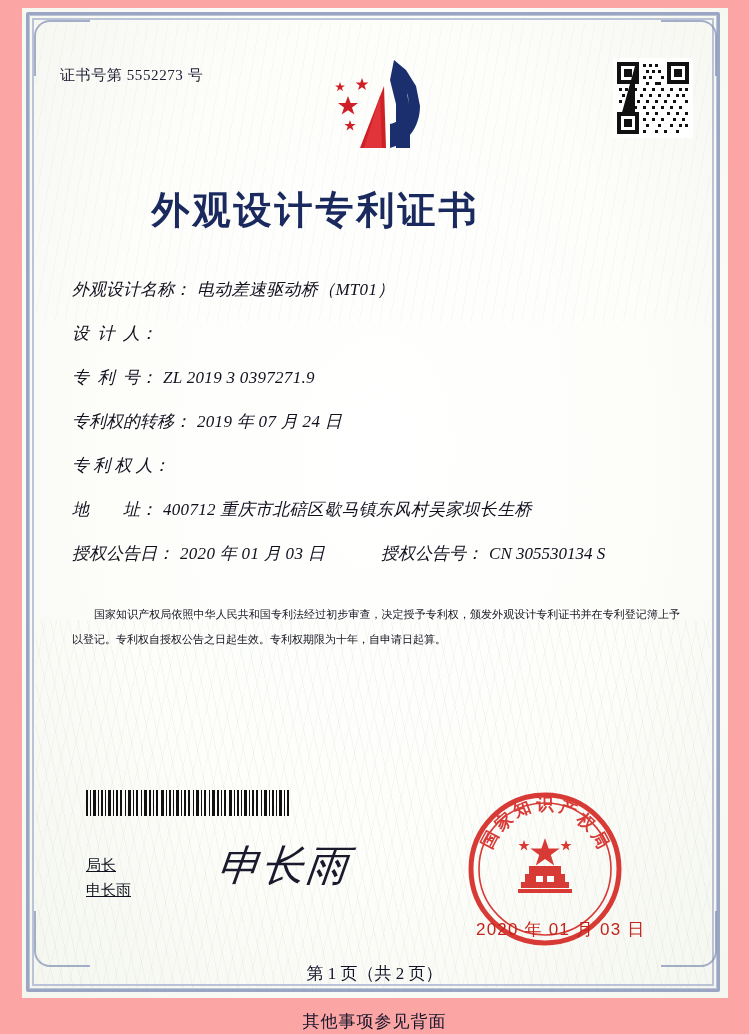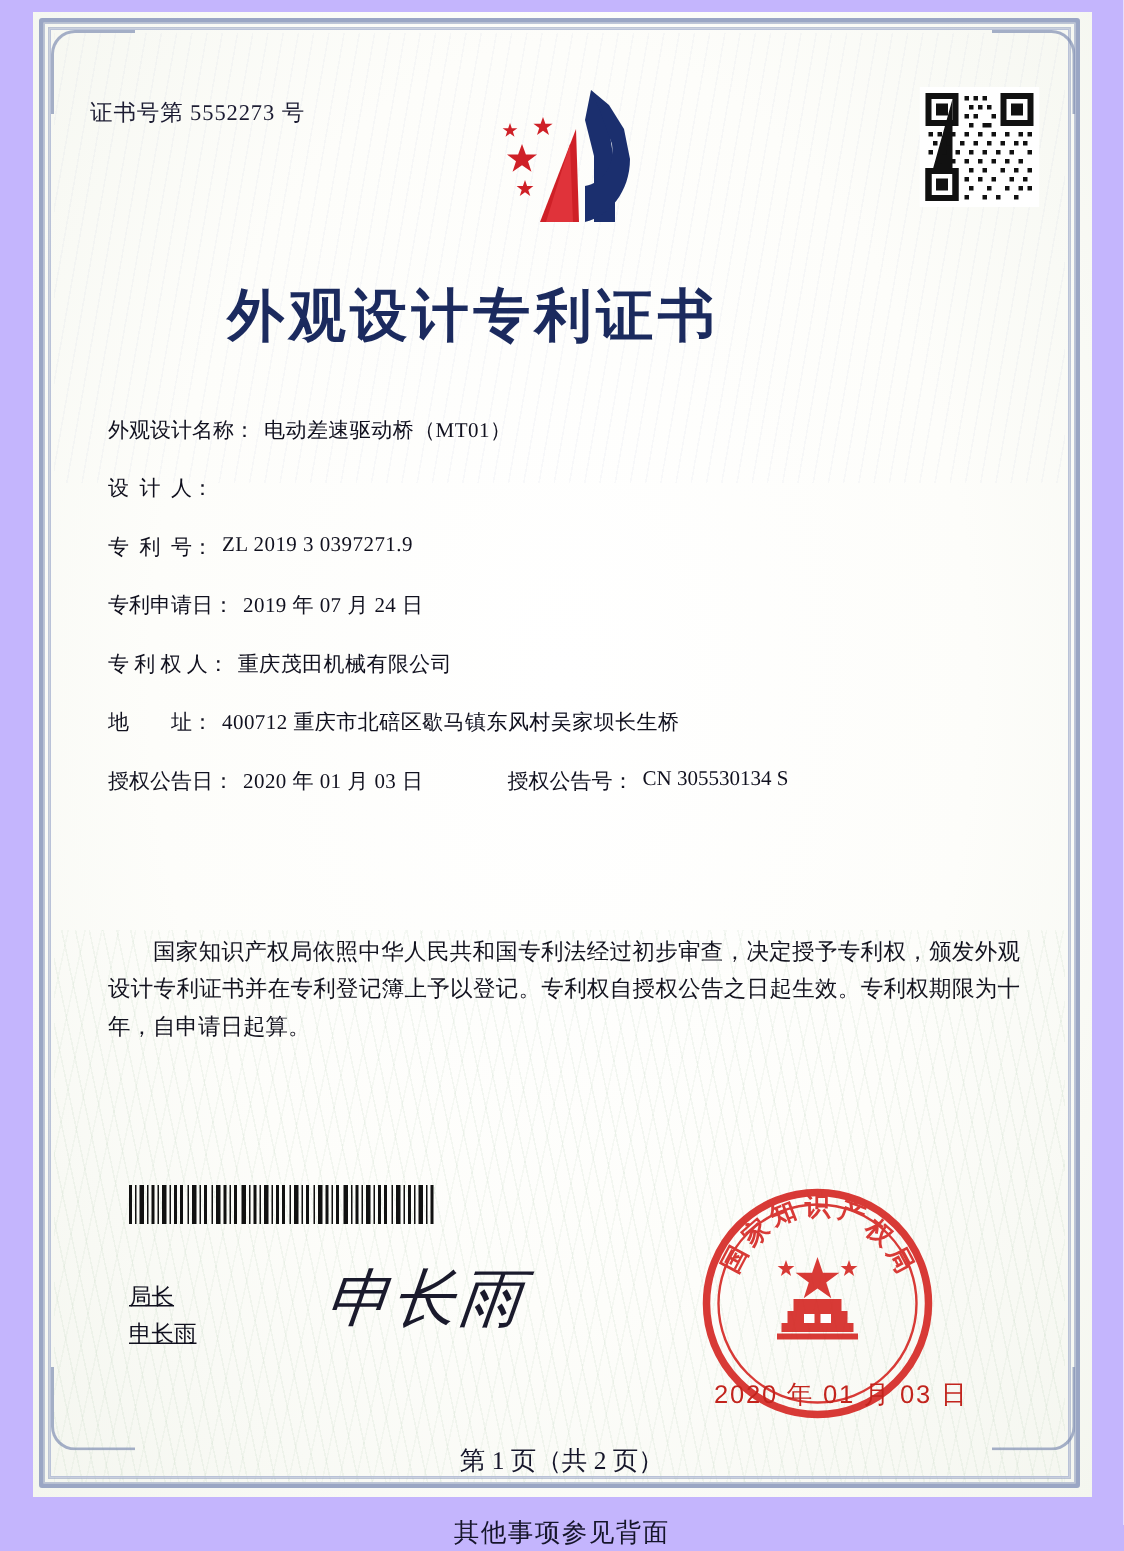--- a/index.html
+++ b/index.html
@@ -15,21 +15,21 @@
     position: relative;
     overflow: hidden;
   }
 
   
   .page {
     position: absolute;
     left: 0; top: 0;
     width: 749px;
     height: 1034px;
-    background: #c4b5fd;
+    background: #fca5a5;
   }
   .cert-bg {
     position: absolute;
     left: 22px; top: 8px;
     width: 706px;
     height: 990px;
     background:
       radial-gradient(ellipse at 50% 45%, #ffffff 0%, #fdfdfa 55%, #f4f6ef 100%);
   }
   
@@ -124,24 +124,25 @@
   }
 
   
   .fields {
     position: absolute;
     left: 72px; top: 278px;
     width: 610px;
   }
   .row {
     display: flex;
-    align-items: flex-start;
+    align-items: center;
     margin-bottom: 21px;
-    font-size: 14px;
+    font-size: 17px;
     color: #10101e;
+    font-style: italic;
   }
   .row .lbl {
     flex: 0 0 auto;
     letter-spacing: 0px;
     white-space: pre;
   }
   .row .val {
     flex: 1 1 auto;
     padding-left: 6px;
     letter-spacing: .3px;
@@ -152,23 +153,23 @@
     white-space: pre;
   }
   .row.split .val2 {
     flex: 0 0 auto;
     padding-left: 6px;
   }
 
   
   .paras {
     position: absolute;
-    left: 72px; top: 623px;
+    left: 72px; top: 602px;
     width: 608px;
-    font-size: 15px;
+    font-size: 11px;
     line-height: 25px;
     color: #13131f;
     text-align: justify;
   }
   .paras p {
     margin: 0 0 2px 0;
     text-indent: 2em;
   }
 
   
@@ -351,26 +352,25 @@
       <span class="val">电动差速驱动桥（MT01）</span>
     </div>
     <div class="row">
       <span class="lbl">设  计  人：</span>
     </div>
     <div class="row">
       <span class="lbl">专  利  号：</span>
       <span class="val">ZL 2019 3 0397271.9</span>
     </div>
     <div class="row">
-      <span class="lbl">专利申请日：</span>
+      <span class="lbl">专利权的转移：</span>
       <span class="val">2019 年 07 月 24 日</span>
     </div>
     <div class="row">
       <span class="lbl">专 利 权 人：</span>
-      <span class="val">重庆茂田机械有限公司</span>
     </div>
     <div class="row">
       <span class="lbl">地        址：</span>
       <span class="val">400712 重庆市北碚区歇马镇东风村吴家坝长生桥</span>
     </div>
     <div class="row split">
       <span class="lbl">授权公告日：</span>
       <span class="val" style="flex:0 0 auto;">2020 年 01 月 03 日</span>
       <span class="lbl2">授权公告号：</span>
       <span class="val2">CN 305530134 S</span>

